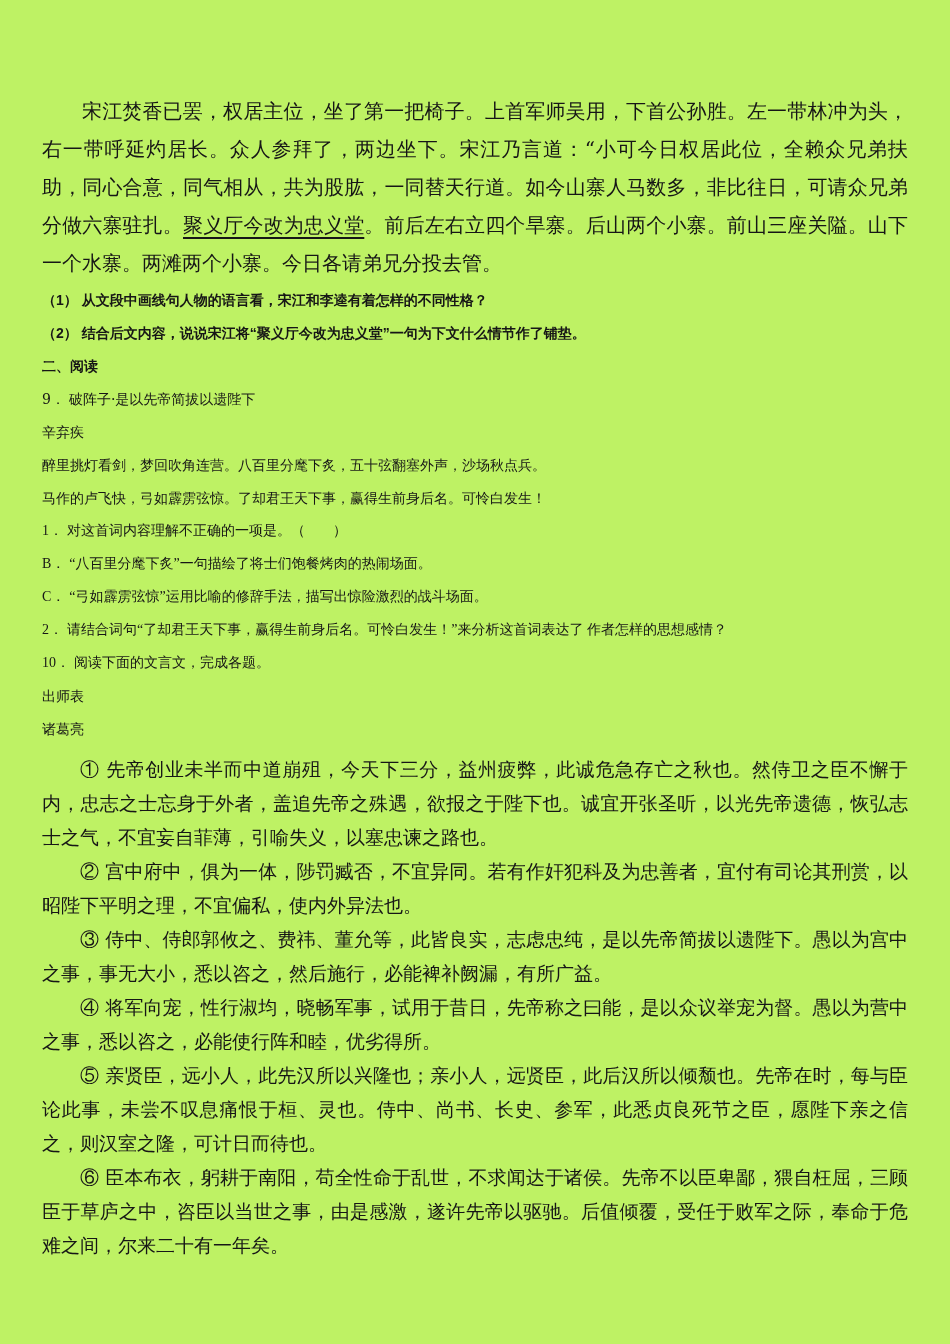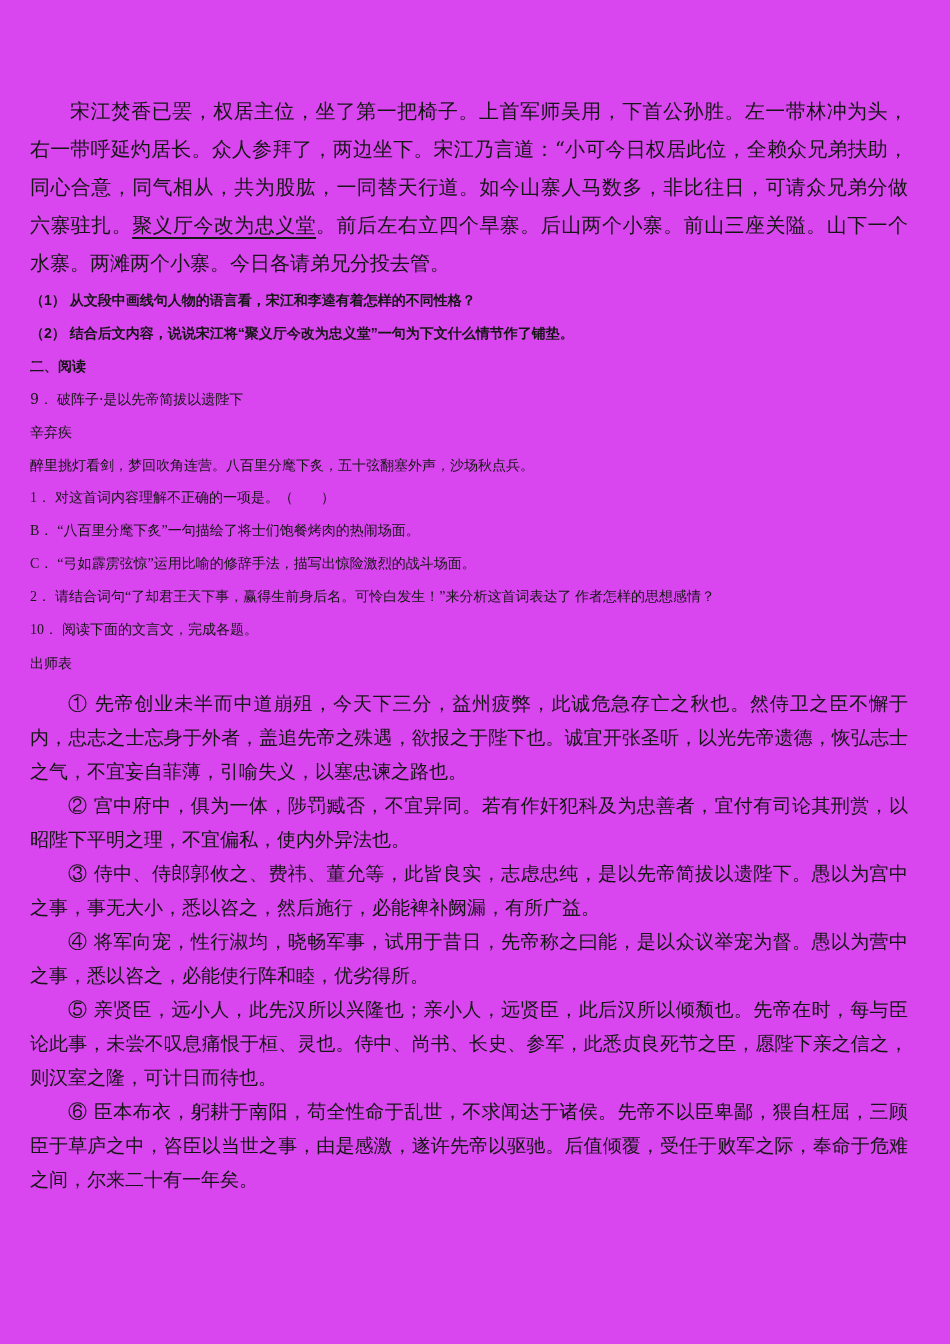--- a/index.html
+++ b/index.html
@@ -10,22 +10,22 @@
   body {
     width: 950px;
     height: 1344px;
     overflow: hidden;
     color: #161616;
   }
   .page {
     box-sizing: border-box;
     width: 950px;
     height: 1344px;
-    padding: 92px 42px 0 30px;
-    background: #d946ef;
+    padding: 92px 42px 0 42px;
+    background: #bef264;
   }
   
   .kai {
     font-family: "DejaVu Serif", "Liberation Serif", serif;
   }
   
   .song {
     font-family: Liberation Serif, serif;
   }
   
@@ -77,35 +77,37 @@
   <p class="hei line"><span class="marker">（2）</span><span>结合后文内容，说说宋江将“聚义厅今改为忠义堂”一句为下文什么情节作了铺垫。</span></p>
 
   <p class="hei line">二、阅读</p>
 
   <p class="kai line"><span class="marker">9．</span><span>破阵子·是以先帝简拔以遗陛下</span></p>
 
   <p class="kai line">辛弃疾</p>
 
   <p class="kai line">醉里挑灯看剑，梦回吹角连营。八百里分麾下炙，五十弦翻塞外声，沙场秋点兵。</p>
 
+  <p class="kai line">马作的卢飞快，弓如霹雳弦惊。了却君王天下事，赢得生前身后名。可怜白发生！</p>
 
   <p class="song line"><span class="marker">1．</span><span>对这首词内容理解不正确的一项是。（　　）</span></p>
 
 
   <p class="song line"><span class="marker">B．</span><span>“八百里分麾下炙”一句描绘了将士们饱餐烤肉的热闹场面。</span></p>
 
   <p class="song line"><span class="marker">C．</span><span>“弓如霹雳弦惊”运用比喻的修辞手法，描写出惊险激烈的战斗场面。</span></p>
 
 
   <p class="song line"><span class="marker">2．</span><span>请结合词句“了却君王天下事，赢得生前身后名。可怜白发生！”来分析这首词表达了 作者怎样的思想感情？</span></p>
 
   <p class="song line"><span class="marker">10．</span><span>阅读下面的文言文，完成各题。</span></p>
 
   <p class="kai line">出师表</p>
 
+  <p class="kai line">诸葛亮</p>
 
   <div class="wen-section">
     <p class="kai wen-para">① 先帝创业未半而中道崩殂，今天下三分，益州疲弊，此诚危急存亡之秋也。然侍卫之臣不懈于内，忠志之士忘身于外者，盖追先帝之殊遇，欲报之于陛下也。诚宜开张圣听，以光先帝遗德，恢弘志士之气，不宜妄自菲薄，引喻失义，以塞忠谏之路也。</p>
     <p class="kai wen-para">② 宫中府中，俱为一体，陟罚臧否，不宜异同。若有作奸犯科及为忠善者，宜付有司论其刑赏，以昭陛下平明之理，不宜偏私，使内外异法也。</p>
     <p class="kai wen-para">③ 侍中、侍郎郭攸之、费祎、董允等，此皆良实，志虑忠纯，是以先帝简拔以遗陛下。愚以为宫中之事，事无大小，悉以咨之，然后施行，必能裨补阙漏，有所广益。</p>
     <p class="kai wen-para">④ 将军向宠，性行淑均，晓畅军事，试用于昔日，先帝称之曰能，是以众议举宠为督。愚以为营中之事，悉以咨之，必能使行阵和睦，优劣得所。</p>
     <p class="kai wen-para">⑤ 亲贤臣，远小人，此先汉所以兴隆也；亲小人，远贤臣，此后汉所以倾颓也。先帝在时，每与臣论此事，未尝不叹息痛恨于桓、灵也。侍中、尚书、长史、参军，此悉贞良死节之臣，愿陛下亲之信之，则汉室之隆，可计日而待也。</p>
     <p class="kai wen-para">⑥ 臣本布衣，躬耕于南阳，苟全性命于乱世，不求闻达于诸侯。先帝不以臣卑鄙，猥自枉屈，三顾臣于草庐之中，咨臣以当世之事，由是感激，遂许先帝以驱驰。后值倾覆，受任于败军之际，奉命于危难之间，尔来二十有一年矣。</p>
   </div>
 

